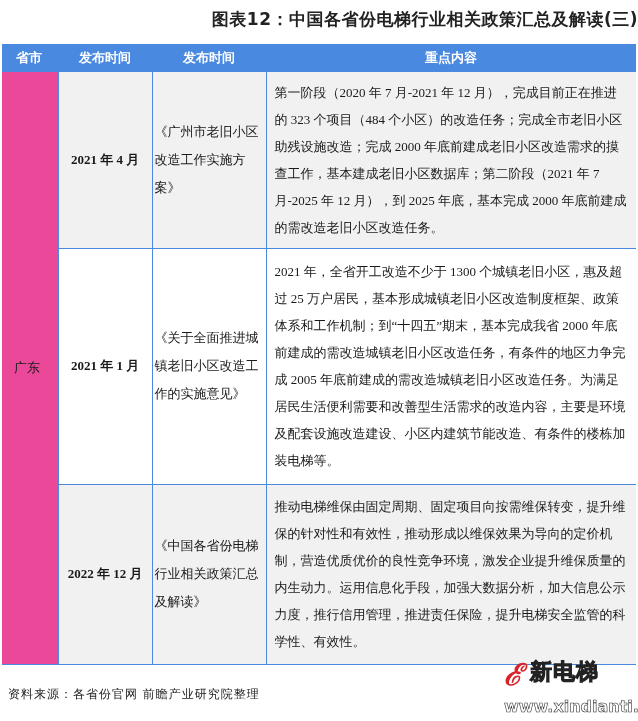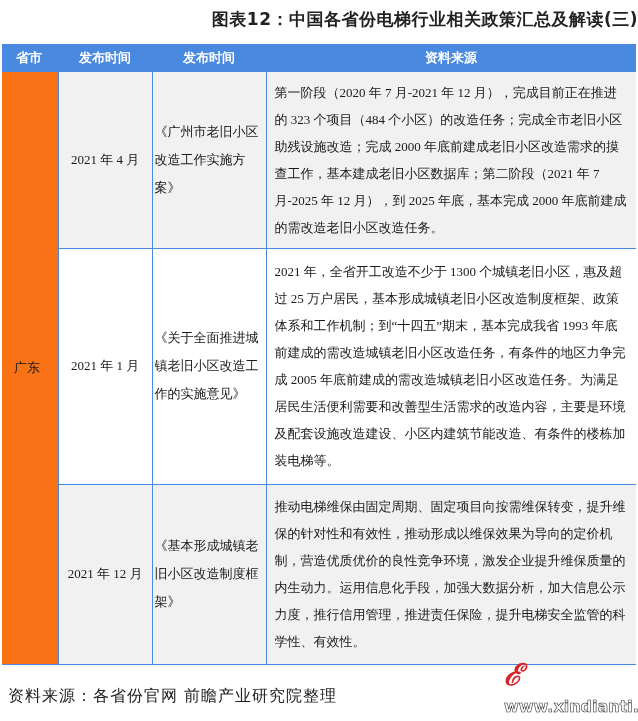--- a/index.html
+++ b/index.html
@@ -8,28 +8,28 @@
   .title { position:absolute; top:8px; left:0; width:638px; text-align:right;
            font-size:17px; font-weight:bold; color:#222; letter-spacing:0.5px; }
   table.policy { position:absolute; top:44px; left:2px; width:634px;
                  border-collapse:collapse; table-layout:fixed; }
   table.policy th { background:#4a89e0; color:#ffffff; height:28px; font-size:13px;
                     font-weight:bold; text-align:center; padding:0; border:none; }
   table.policy th.left { text-align:left; padding-left:14px; }
   table.policy td { border:1.5px solid #4a89e0; vertical-align:middle; padding:0;
                     font-size:13px; }
   table.policy tr:first-child td { border-top:none; }
-  td.prov { background:#f97316; padding-left:12px !important; border-left:none !important; }
-  td.date { text-align:center; font-family:"Liberation Serif", "DejaVu Serif", serif; }
+  td.prov { background:#ec4899; padding-left:12px !important; border-left:none !important; }
+  td.date { text-align:center; font-family:"Liberation Serif", "DejaVu Serif", serif;font-weight:bold; }
   td.name { padding:0 2px !important; line-height:28px; }
   td.content { padding:4px 8px !important; line-height:27px; border-right:none !important;
                font-family:"Liberation Serif", "DejaVu Sans", serif; }
   tr.gray td.date, tr.gray td.name, tr.gray td.content { background:#f1f1f1;margin-left:21px; }
   tr.white td.date, tr.white td.name, tr.white td.content { background:#ffffff; }
-  .source { position:absolute; top:686px; left:8px; font-size:16px; color:#222; letter-spacing:1px; }
+  .source { position:absolute; top:686px; left:8px; font-size:12px; color:#222; letter-spacing:1px; }
   .logo { position:absolute; top:653px; left:504px; width:134px; height:68px; }
   .logo .mark { position:absolute; left:0; top:0; font-size:30px; color:#d9232a;
                 font-style:italic; font-weight:bold; font-family:"DejaVu Serif", serif; }
   .logo .brand { position:absolute; left:26px; top:4px; font-size:22px; font-weight:bold;
                  color:#ffffff; -webkit-text-stroke:1px #222; letter-spacing:1px; }
   .logo .url { position:absolute; left:0; top:44px; font-size:16px; font-weight:bold;
                color:#fff; -webkit-text-stroke:0.6px #333; }
   .wm { position:absolute; color:rgba(150,160,175,0.12); font-size:34px; font-weight:bold;
         transform:rotate(-35deg); pointer-events:none; }
 </style>
@@ -47,41 +47,42 @@
     <col style="width:56px">
       <col style="width:94px">
       <col style="width:114px">
       <col style="width:370px">
   </colgroup>
   <thead>
     <tr>
       <th class="left">省市</th>
       <th>发布时间</th>
       <th>发布时间</th>
-      <th>资料来源</th>
+      <th>重点内容</th>
     </tr>
   </thead>
   <tbody>
     <tr class="gray" style="height:176px">
       <td class="prov" rowspan="3">广东</td>
       <td class="date">2021 年 4 月</td>
       <td class="name">《广州市老旧小区改造工作实施方案》</td>
       <td class="content">第一阶段（2020 年 7 月-2021 年 12 月），完成目前正在推进的 323 个项目（484 个小区）的改造任务；完成全市老旧小区助残设施改造；完成 2000 年底前建成老旧小区改造需求的摸查工作，基本建成老旧小区数据库；第二阶段（2021 年 7 月-2025 年 12 月），到 2025 年底，基本完成 2000 年底前建成的需改造老旧小区改造任务。</td>
     </tr>
     <tr class="white" style="height:236px">
       <td class="date">2021 年 1 月</td>
       <td class="name">《关于全面推进城镇老旧小区改造工作的实施意见》</td>
-      <td class="content">2021 年，全省开工改造不少于 1300 个城镇老旧小区，惠及超过 25 万户居民，基本形成城镇老旧小区改造制度框架、政策体系和工作机制；到“十四五”期末，基本完成我省 1993 年底前建成的需改造城镇老旧小区改造任务，有条件的地区力争完成 2005 年底前建成的需改造城镇老旧小区改造任务。为满足居民生活便利需要和改善型生活需求的改造内容，主要是环境及配套设施改造建设、小区内建筑节能改造、有条件的楼栋加装电梯等。</td>
+      <td class="content">2021 年，全省开工改造不少于 1300 个城镇老旧小区，惠及超过 25 万户居民，基本形成城镇老旧小区改造制度框架、政策体系和工作机制；到“十四五”期末，基本完成我省 2000 年底前建成的需改造城镇老旧小区改造任务，有条件的地区力争完成 2005 年底前建成的需改造城镇老旧小区改造任务。为满足居民生活便利需要和改善型生活需求的改造内容，主要是环境及配套设施改造建设、小区内建筑节能改造、有条件的楼栋加装电梯等。</td>
     </tr>
     <tr class="gray" style="height:180px">
-      <td class="date">2021 年 12 月</td>
-      <td class="name">《基本形成城镇老旧小区改造制度框架》</td>
+      <td class="date">2022 年 12 月</td>
+      <td class="name">《中国各省份电梯行业相关政策汇总及解读》</td>
       <td class="content">推动电梯维保由固定周期、固定项目向按需维保转变，提升维保的针对性和有效性，推动形成以维保效果为导向的定价机制，营造优质优价的良性竞争环境，激发企业提升维保质量的内生动力。运用信息化手段，加强大数据分析，加大信息公示力度，推行信用管理，推进责任保险，提升电梯安全监管的科学性、有效性。</td>
     </tr>
   </tbody>
 </table>
 
 <div class="source">资料来源：各省份官网 前瞻产业研究院整理</div>
 
 <div class="logo">
   <span class="mark">ℰ</span>
+  <span class="brand">新电梯</span>
   <span class="url">www.xindianti.cn</span>
 </div>
 
 </body></html>

